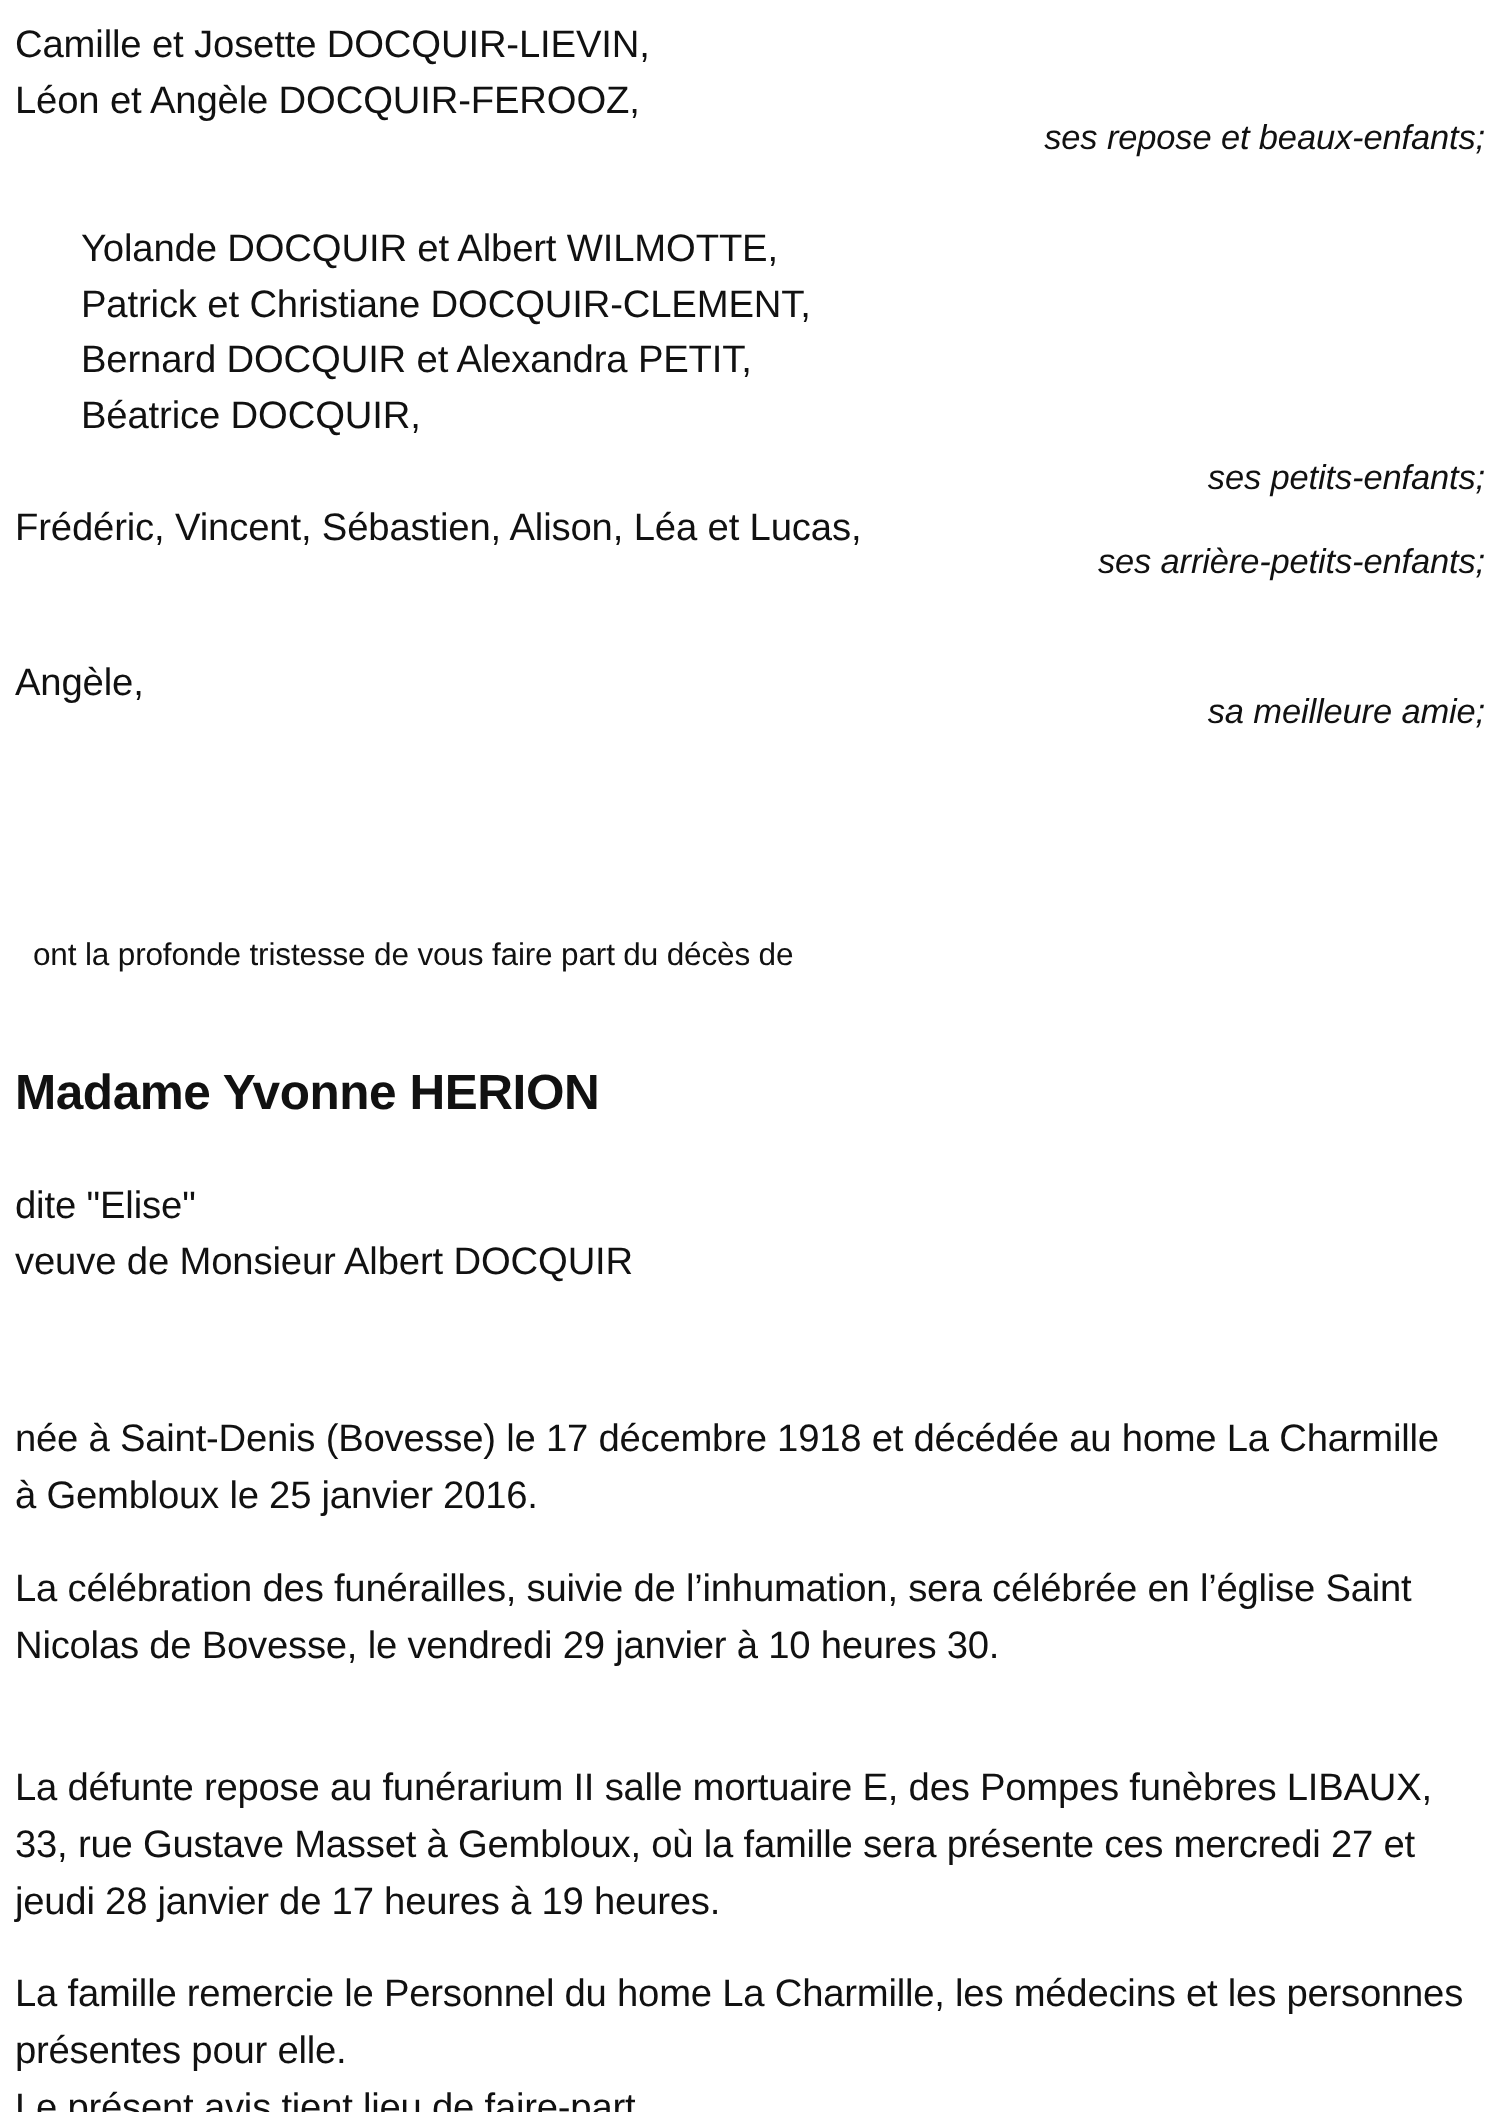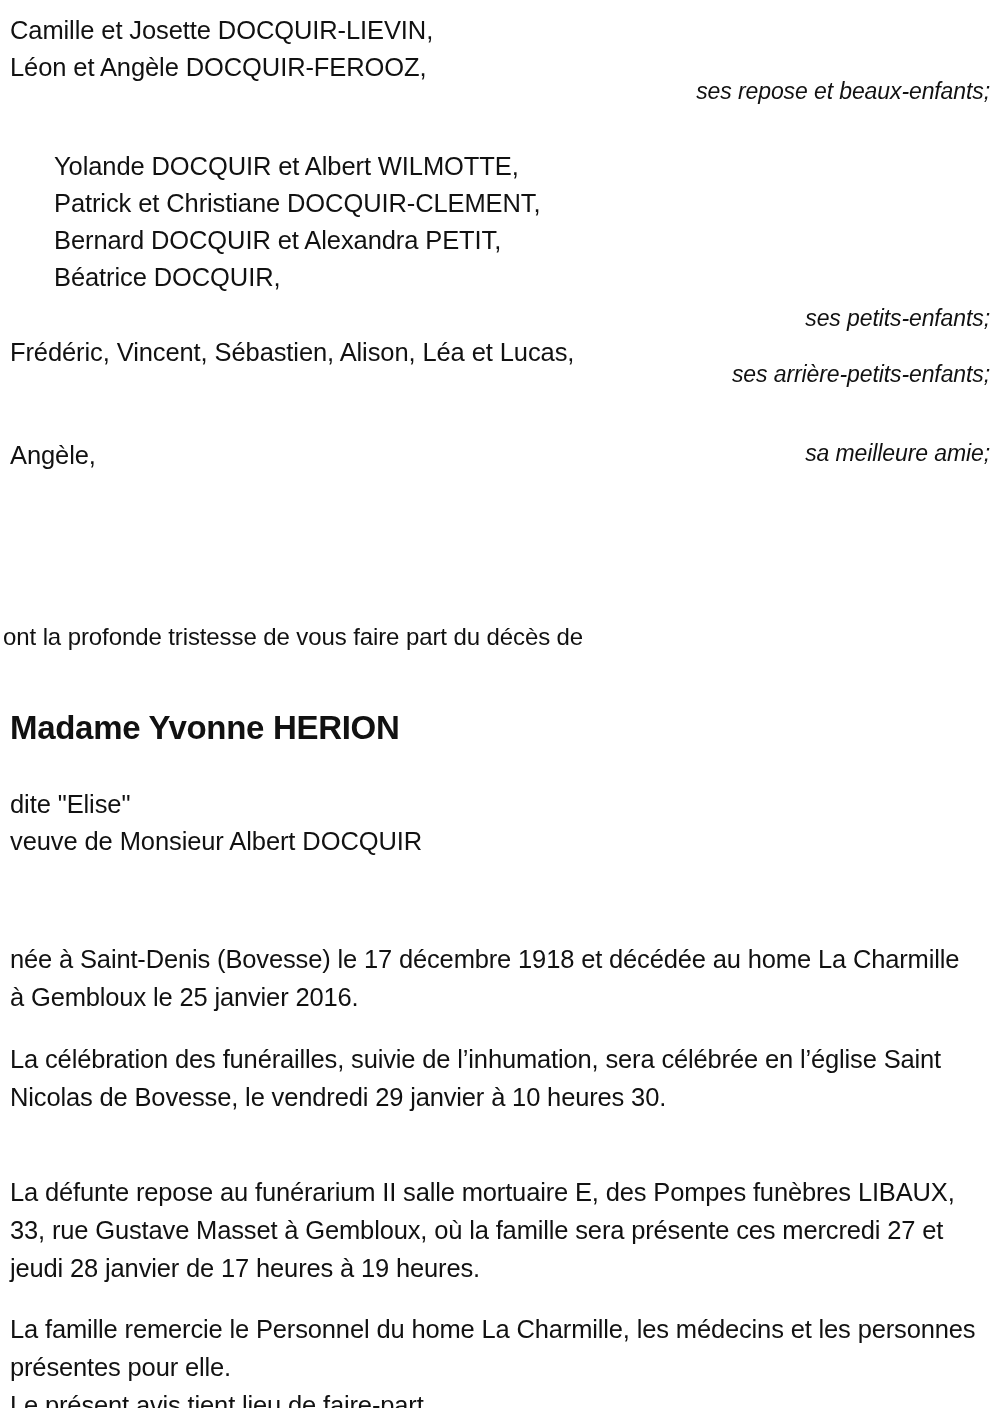--- a/index.html
+++ b/index.html
@@ -40,22 +40,22 @@
     width: 420px;
     text-align: right;
     font-style: italic;
     font-size: 23px;
     line-height: 38px;
     letter-spacing: -0.1px;
   }
 
   .lead-line {
     position: absolute;
-    left: 3px;
-    font-size: 24px;
+    left: 22px;
+    font-size: 21px;
     line-height: 37px;
     letter-spacing: -0.1px;
     text-align: right;
   }
 
   .deceased-name {
     position: absolute;
     left: 10px;
     font-size: 33px;
     font-weight: bold;
@@ -84,21 +84,21 @@
   }
 
   
   #children-names   { top: 12px; }
   #note-children    { top: 72px; }
   #grandchildren    { top: 148px; margin-left: 44px; }
   #note-grand       { top: 283px; margin-top: 16px; }
   #greatgrand-names { top: 334px; }
   #note-greatgrand  { top: 355px; }
   #best-friend      { top: 437px; }
-  #note-friend      { top: 434px; }
+  #note-friend      { top: 455px; }
   #cousins          { top: 500px; }
   #announce-line    { top: 618px; }
   #name-heading     { top: 695px; }
   #aka-block        { top: 786px; }
   #para-birth       { top: 903px; }
   #para-funeral     { top: 1003px; }
   #para-reunion     { top: 1085px; }
   #para-funerarium  { top: 1136px; }
   #para-thanks      { top: 1273px; }
   #para-notice      { top: 1349px; }

